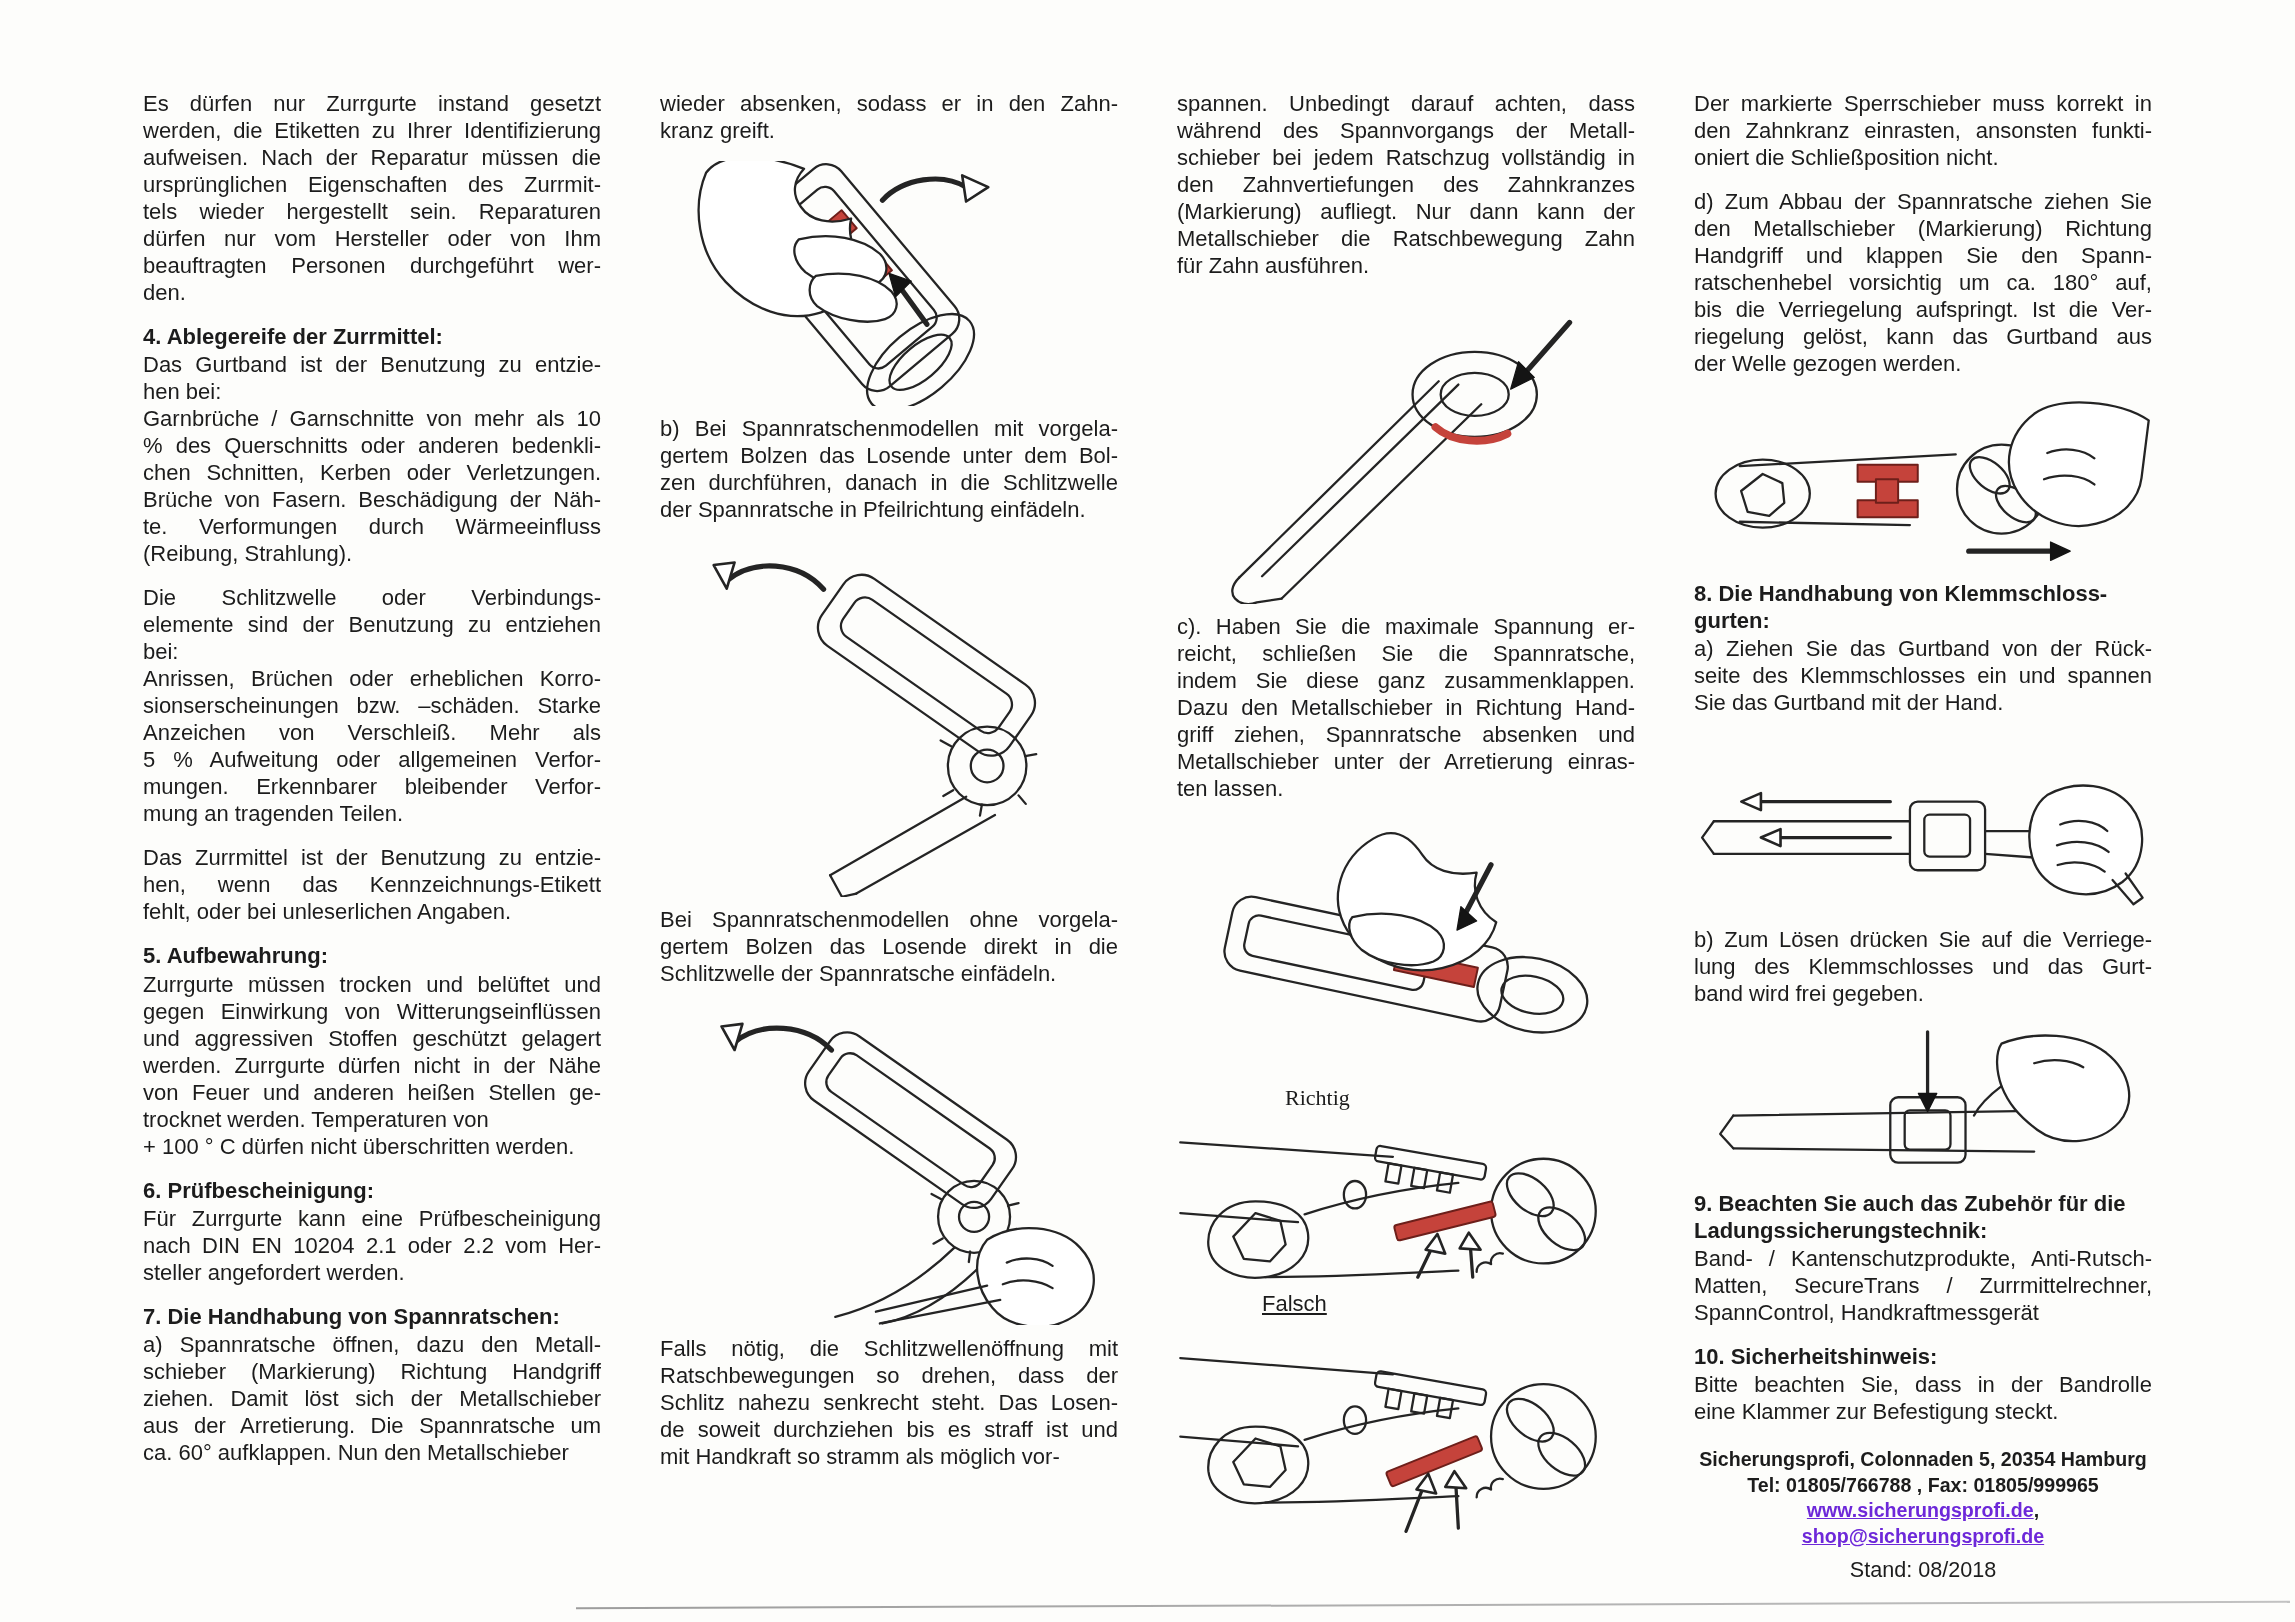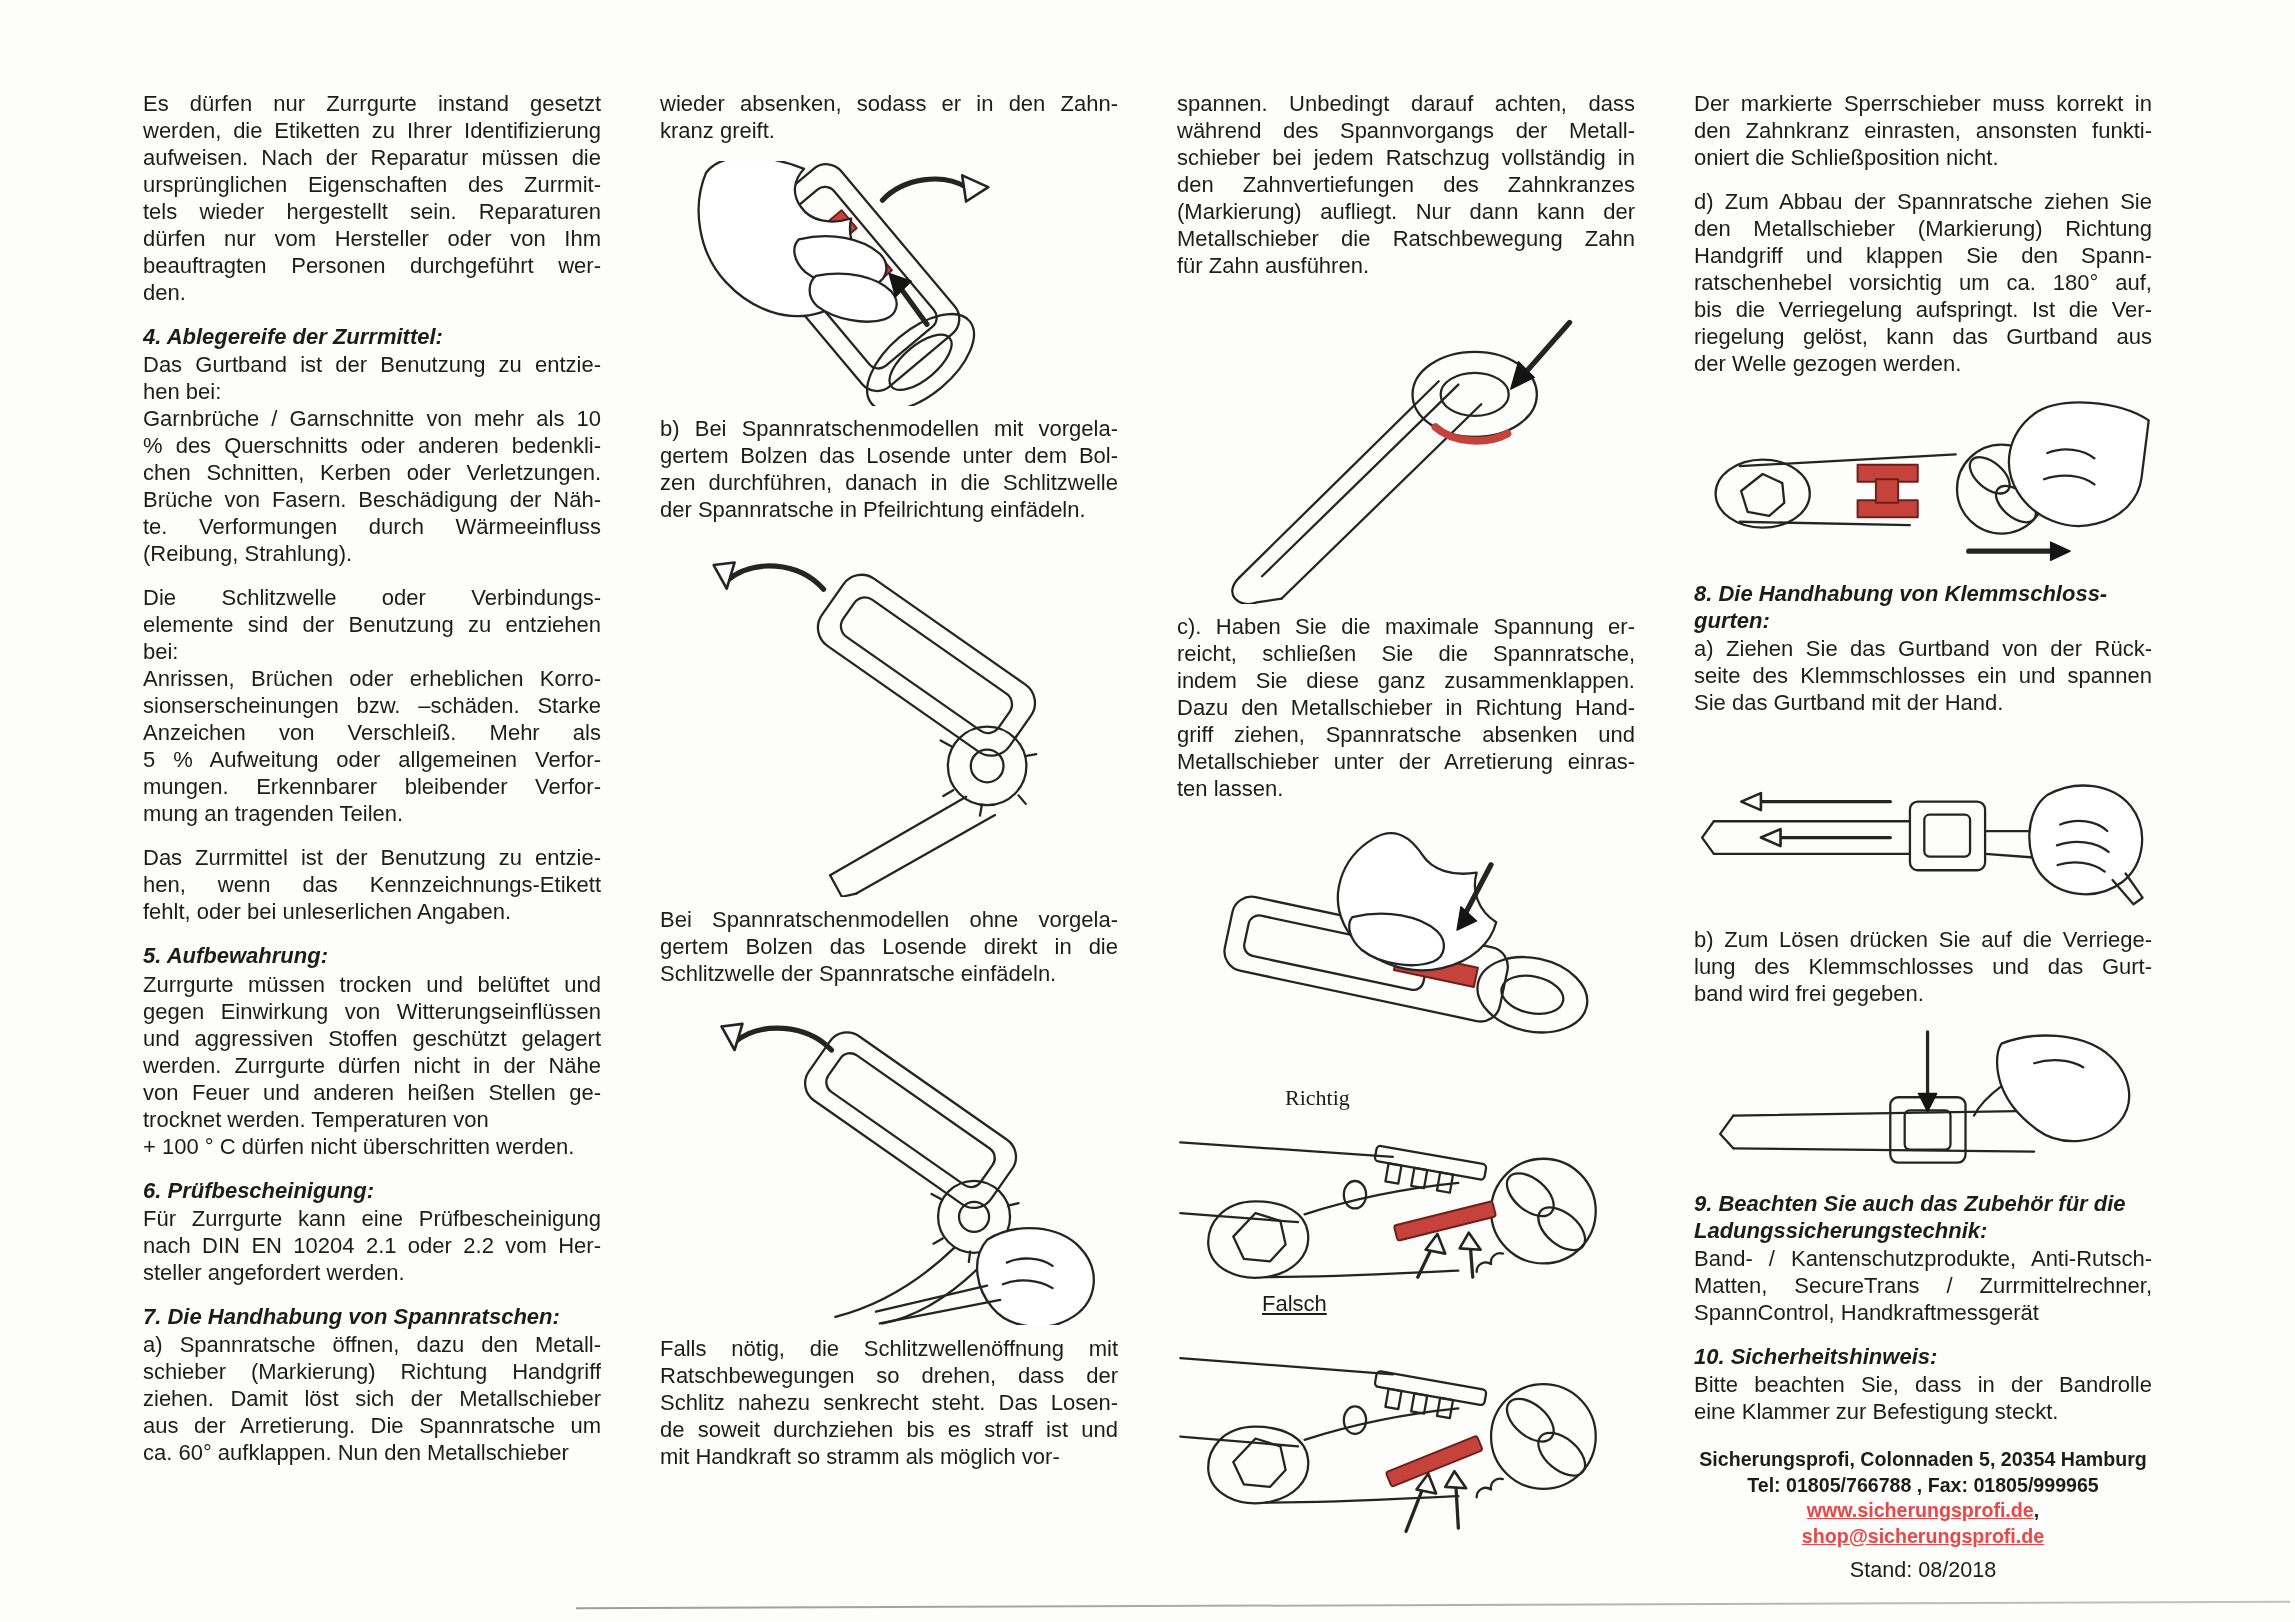--- a/index.html
+++ b/index.html
@@ -6,29 +6,29 @@
   .page{
     position:relative;width:2295px;height:1623px;background:#fdfdfb;
     font-family:"Liberation Sans",sans-serif;color:#1c1c1c;overflow:hidden;padding-left:32px;
   }
   #columns{
     position:absolute;left:143px;top:90px;
     display:flex;gap:59px;
   }
   .col{width:458px;flex:0 0 458px;}
   .para{margin:0 0 17px 0;}
-  .head{font-weight:bold;margin:7.9px 0 1.3px 0;font-style:italic;}
+  .head{font-weight:bold;margin:7.9px 0 1.3px 0;}
   .line{font-size:22px;line-height:27px;height:27px;overflow:hidden;white-space:normal;}
   .just{text-align:justify;text-align-last:justify;}
   .figure{position:relative;margin:3.9px 0 9.2px 0;}
   .figure svg{display:block;width:100%;height:100%;}
   .figlabel{font-size:22px;line-height:29px;height:29px;}
   .contact{margin-top:22px;text-align:center;font-weight:bold;font-size:19.6px;line-height:25.5px;}
   .contact .stand{font-weight:normal;font-size:21.6px;margin-top:8px;}
-  .contact a{color:#ef4444;text-decoration:underline;font-weight:bold;}
+  .contact a{color:#6d28d9;text-decoration:underline;font-weight:bold;}
   .scanline{position:absolute;left:576px;top:1604px;width:1714px;height:2px;
     background:linear-gradient(90deg,#8c8c8c,#b8b8b8);transform:rotate(-0.22deg);opacity:.85;}
   
   .figure svg *, #fig-templates svg *{stroke:#242424;stroke-width:3.5;fill:none;stroke-linecap:round;stroke-linejoin:round;}
   .figure svg .red, .figure svg .red *{fill:#c5433b;stroke:#6d1f1a;stroke-width:3;}
   .figure svg .skin{fill:#ffffff;}
   .figure svg .thick{stroke-width:8;}
   .figure svg .med{stroke-width:5;}
   .figure svg .whitehead{fill:#ffffff;stroke-width:4;}
   .figure svg .blackhead{fill:#141414;stroke:#141414;stroke-width:2;}

